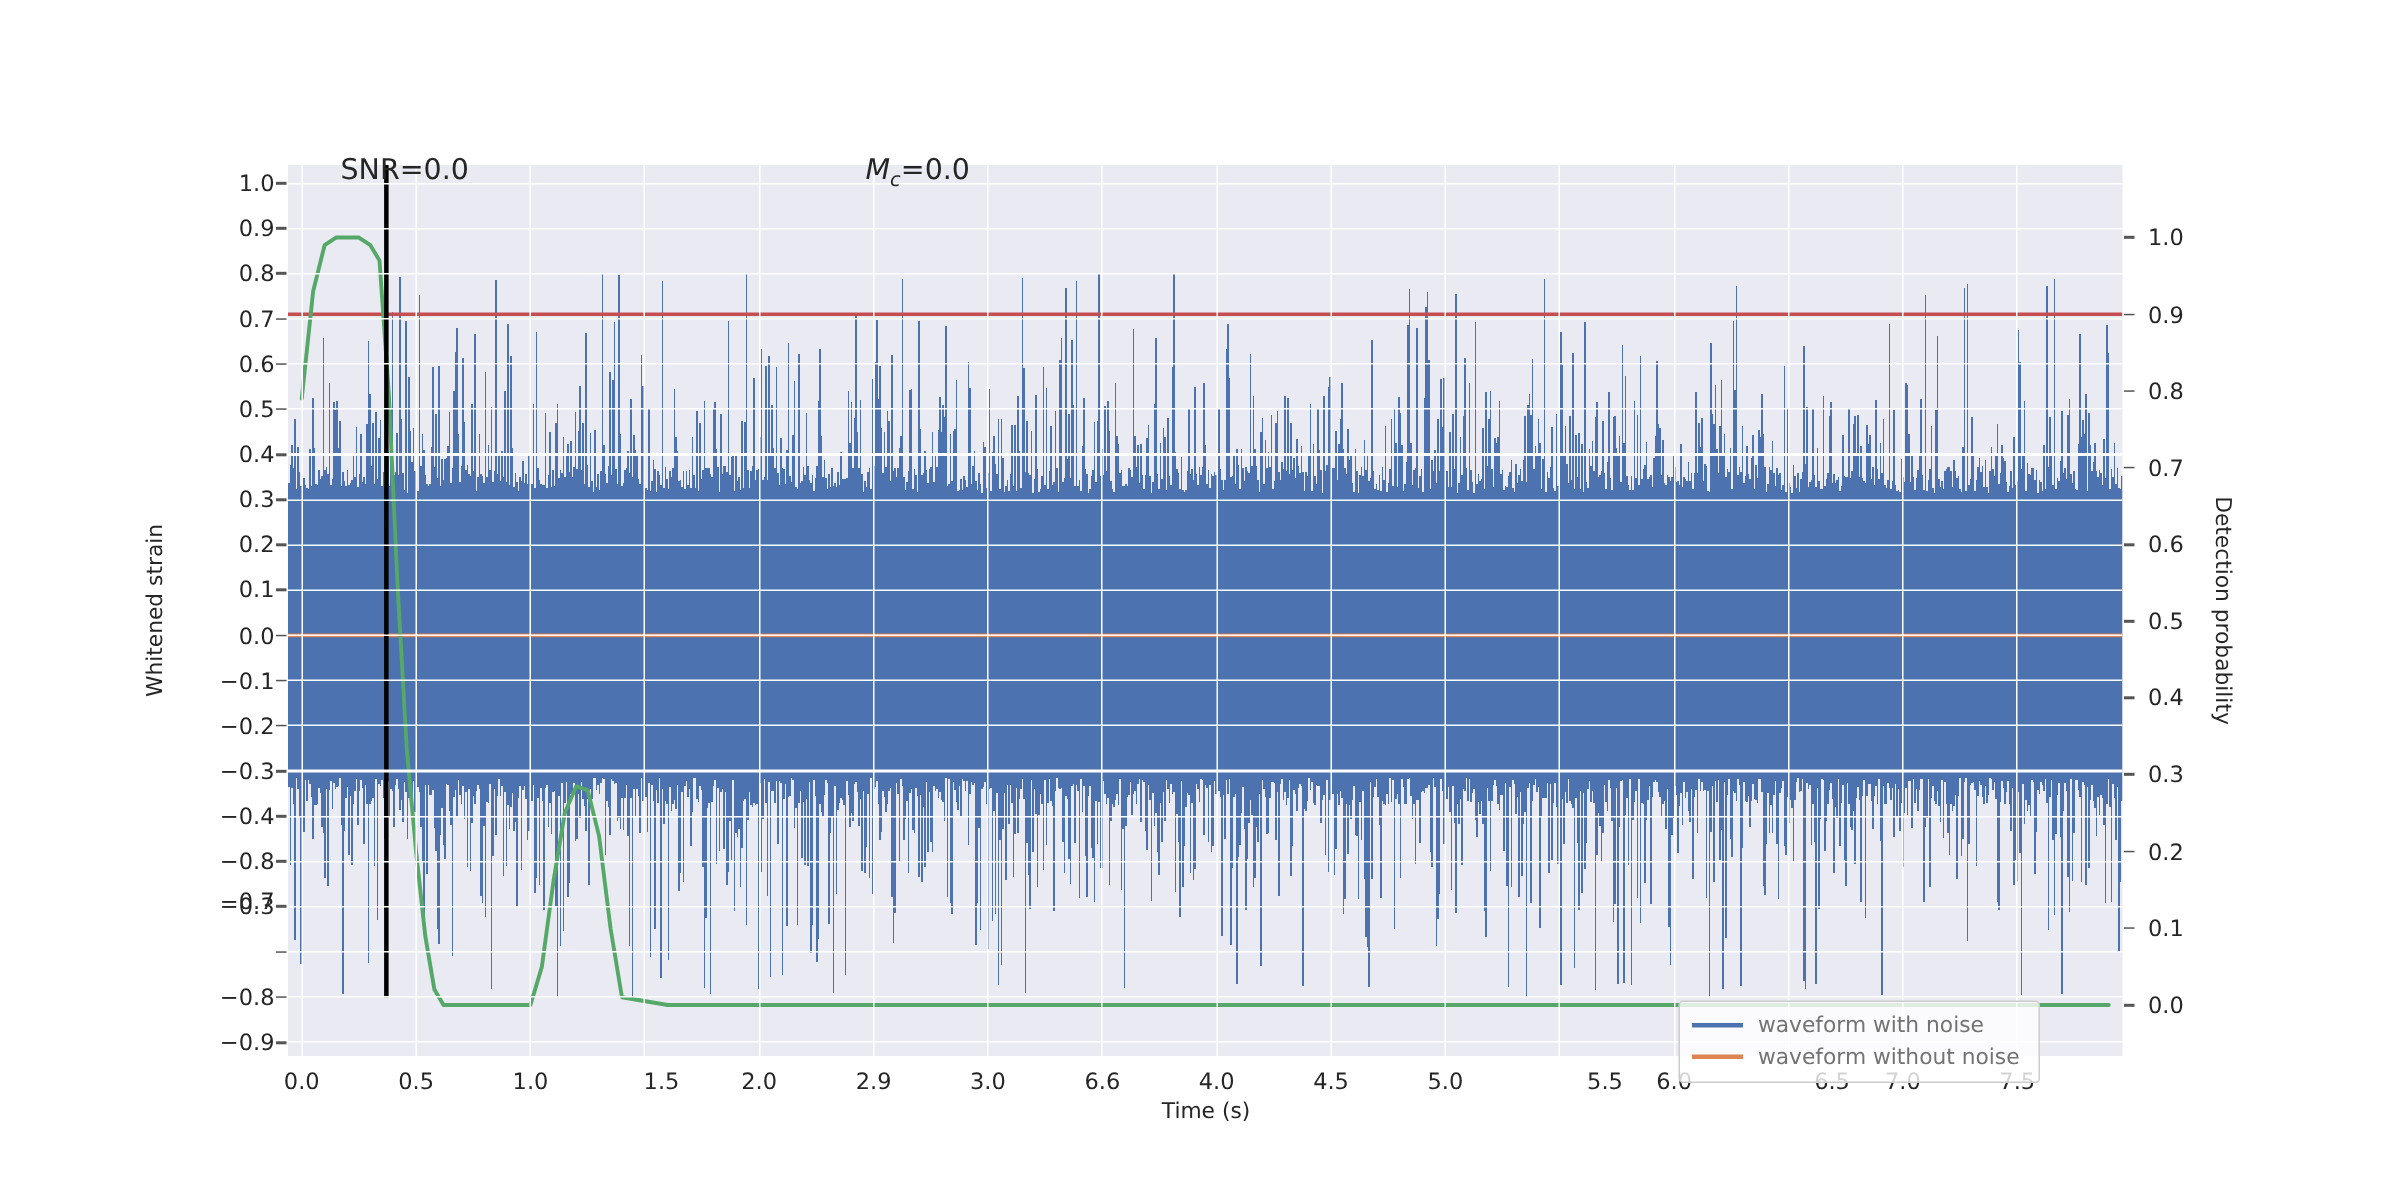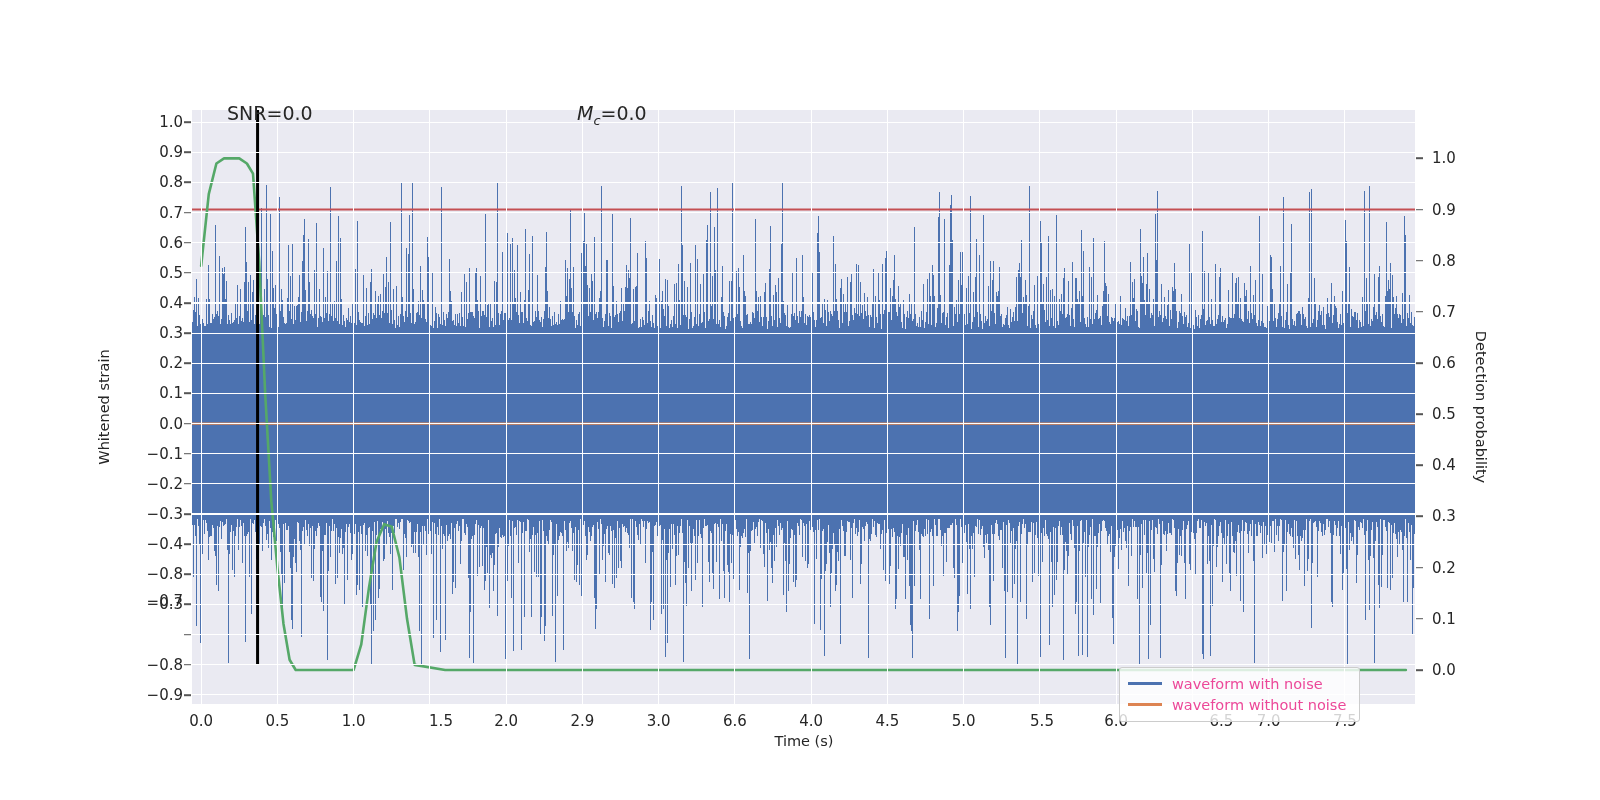--- a/index.html
+++ b/index.html
@@ -149,21 +149,21 @@
     height: 21px;
   }
   .legend-swatch {
     width: 34px;
     height: 2.4px;
     margin-right: 10px;
     flex: none;
   }
   .legend-label {
     font-size: 14.5px;
-    color: #ec4899;
+    color: #737373;
     white-space: nowrap;
   }
   svg { display: block; }
 </style>
 </head>
 <body>
 
 <div id="figure">
 
 
@@ -288,21 +288,21 @@
       <div class="xtick" style="left: 277.397px;">0.5</div>
       <div class="xtick" style="left: 353.643px;">1.0</div>
       <div class="xtick" style="left: 441px;">1.5</div>
       <div class="xtick" style="left: 506.137px;">2.0</div>
       <div class="xtick" style="left: 582.384px;">2.9</div>
       <div class="xtick" style="left: 658.631px;">3.0</div>
       <div class="xtick" style="left: 734.878px;">6.6</div>
       <div class="xtick" style="left: 811.125px;">4.0</div>
       <div class="xtick" style="left: 887.372px;">4.5</div>
       <div class="xtick" style="left: 963.618px;">5.0</div>
-      <div class="xtick" style="left: 1042px;">5.5</div>
+      <div class="xtick" style="left: 1070px;">5.5</div>
       <div class="xtick" style="left: 1116.11px;">6.0</div>
       <div class="xtick" style="left: 1192.36px; margin-left: 29px;">6.5</div>
       <div class="xtick" style="left: 1268.61px;">7.0</div>
       <div class="xtick" style="left: 1344.85px;">7.5</div>
     </div>
 
   <div id="ylabel-left">Whitened strain</div>
   <div id="ylabel-right">Detection probability</div>
   <div id="xlabel">Time (s)</div>
 

